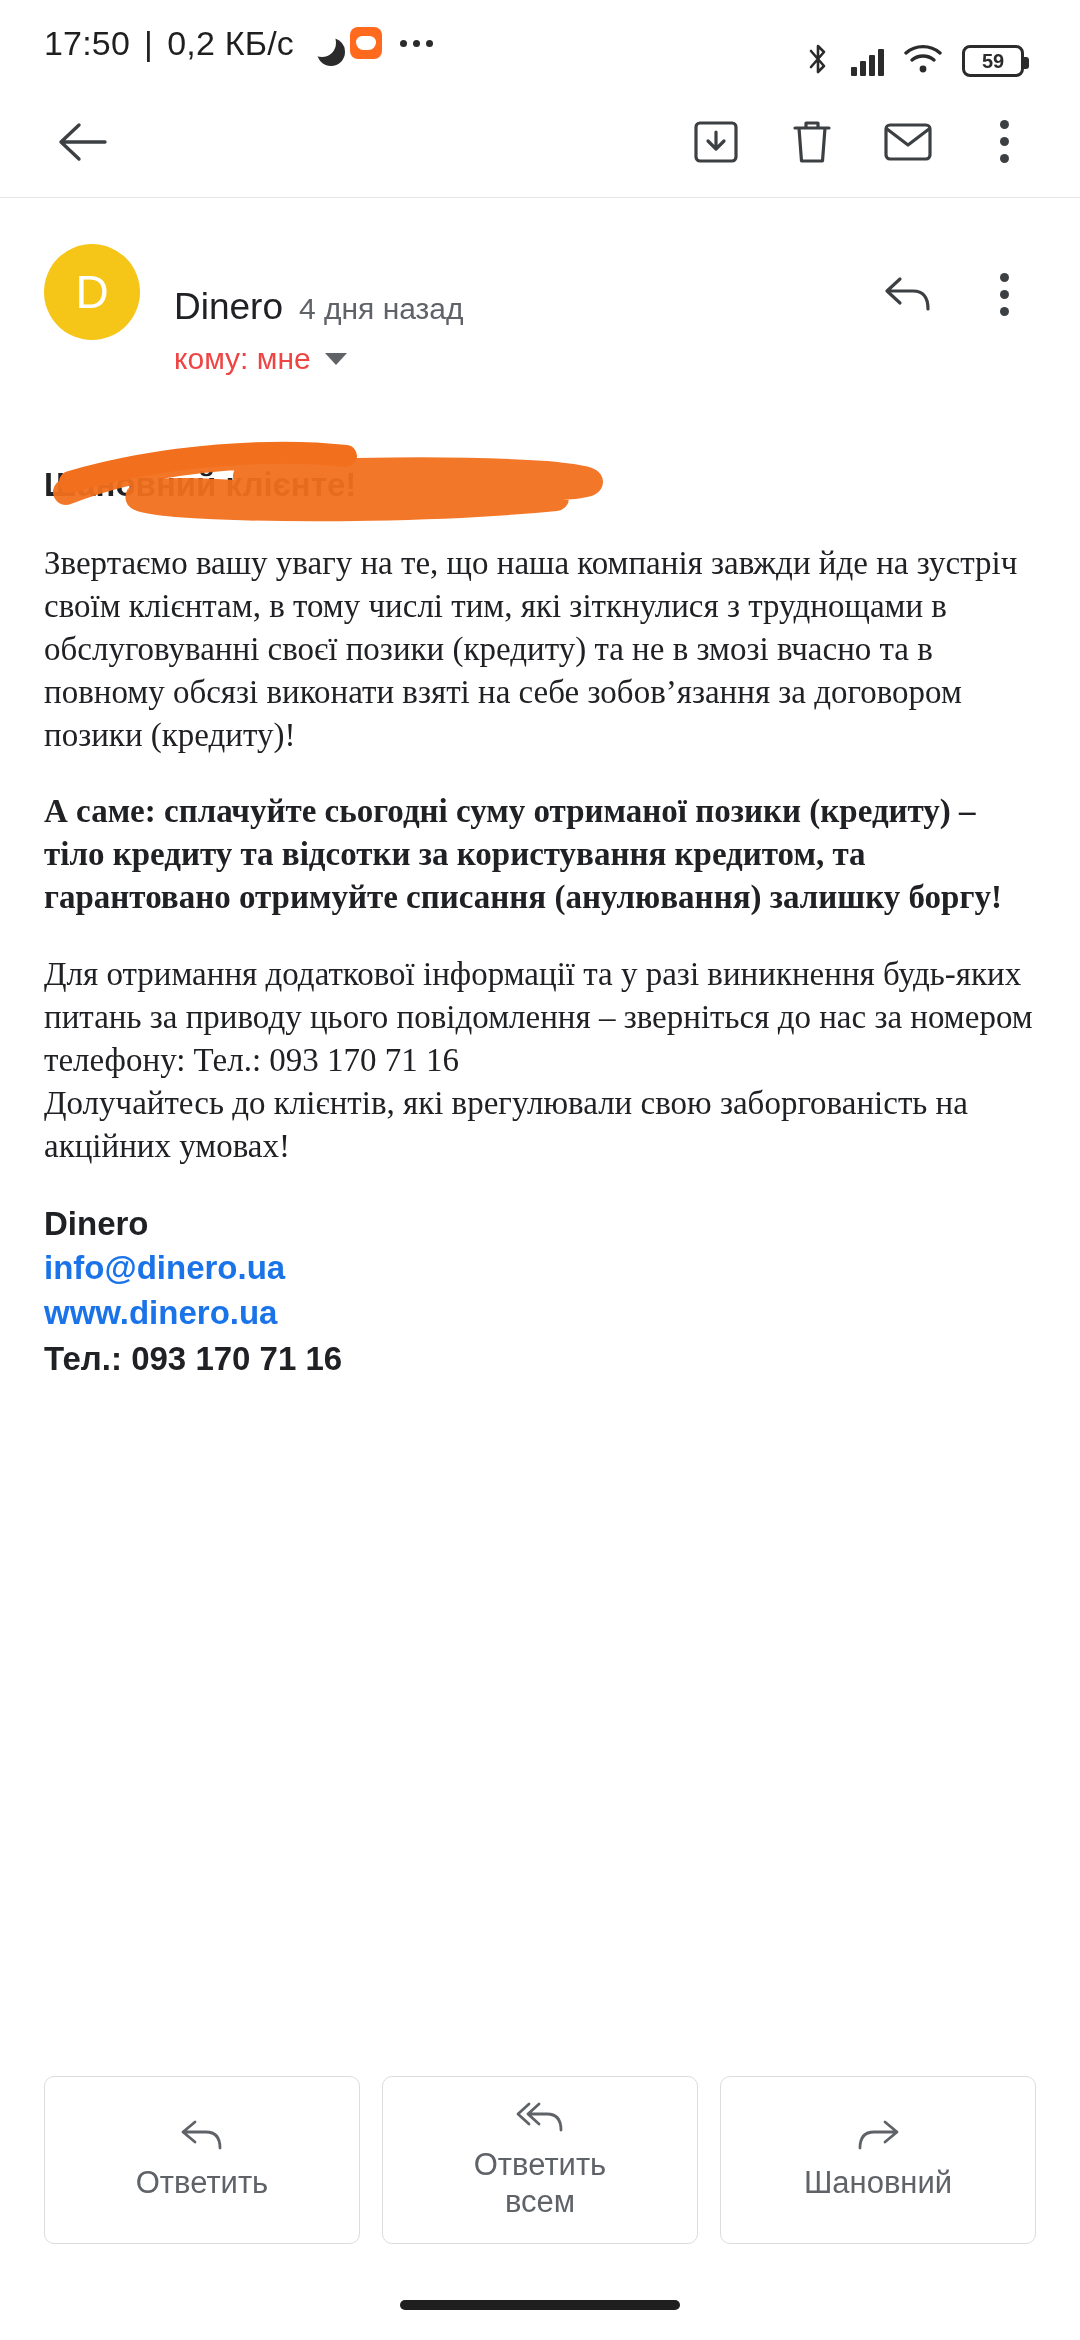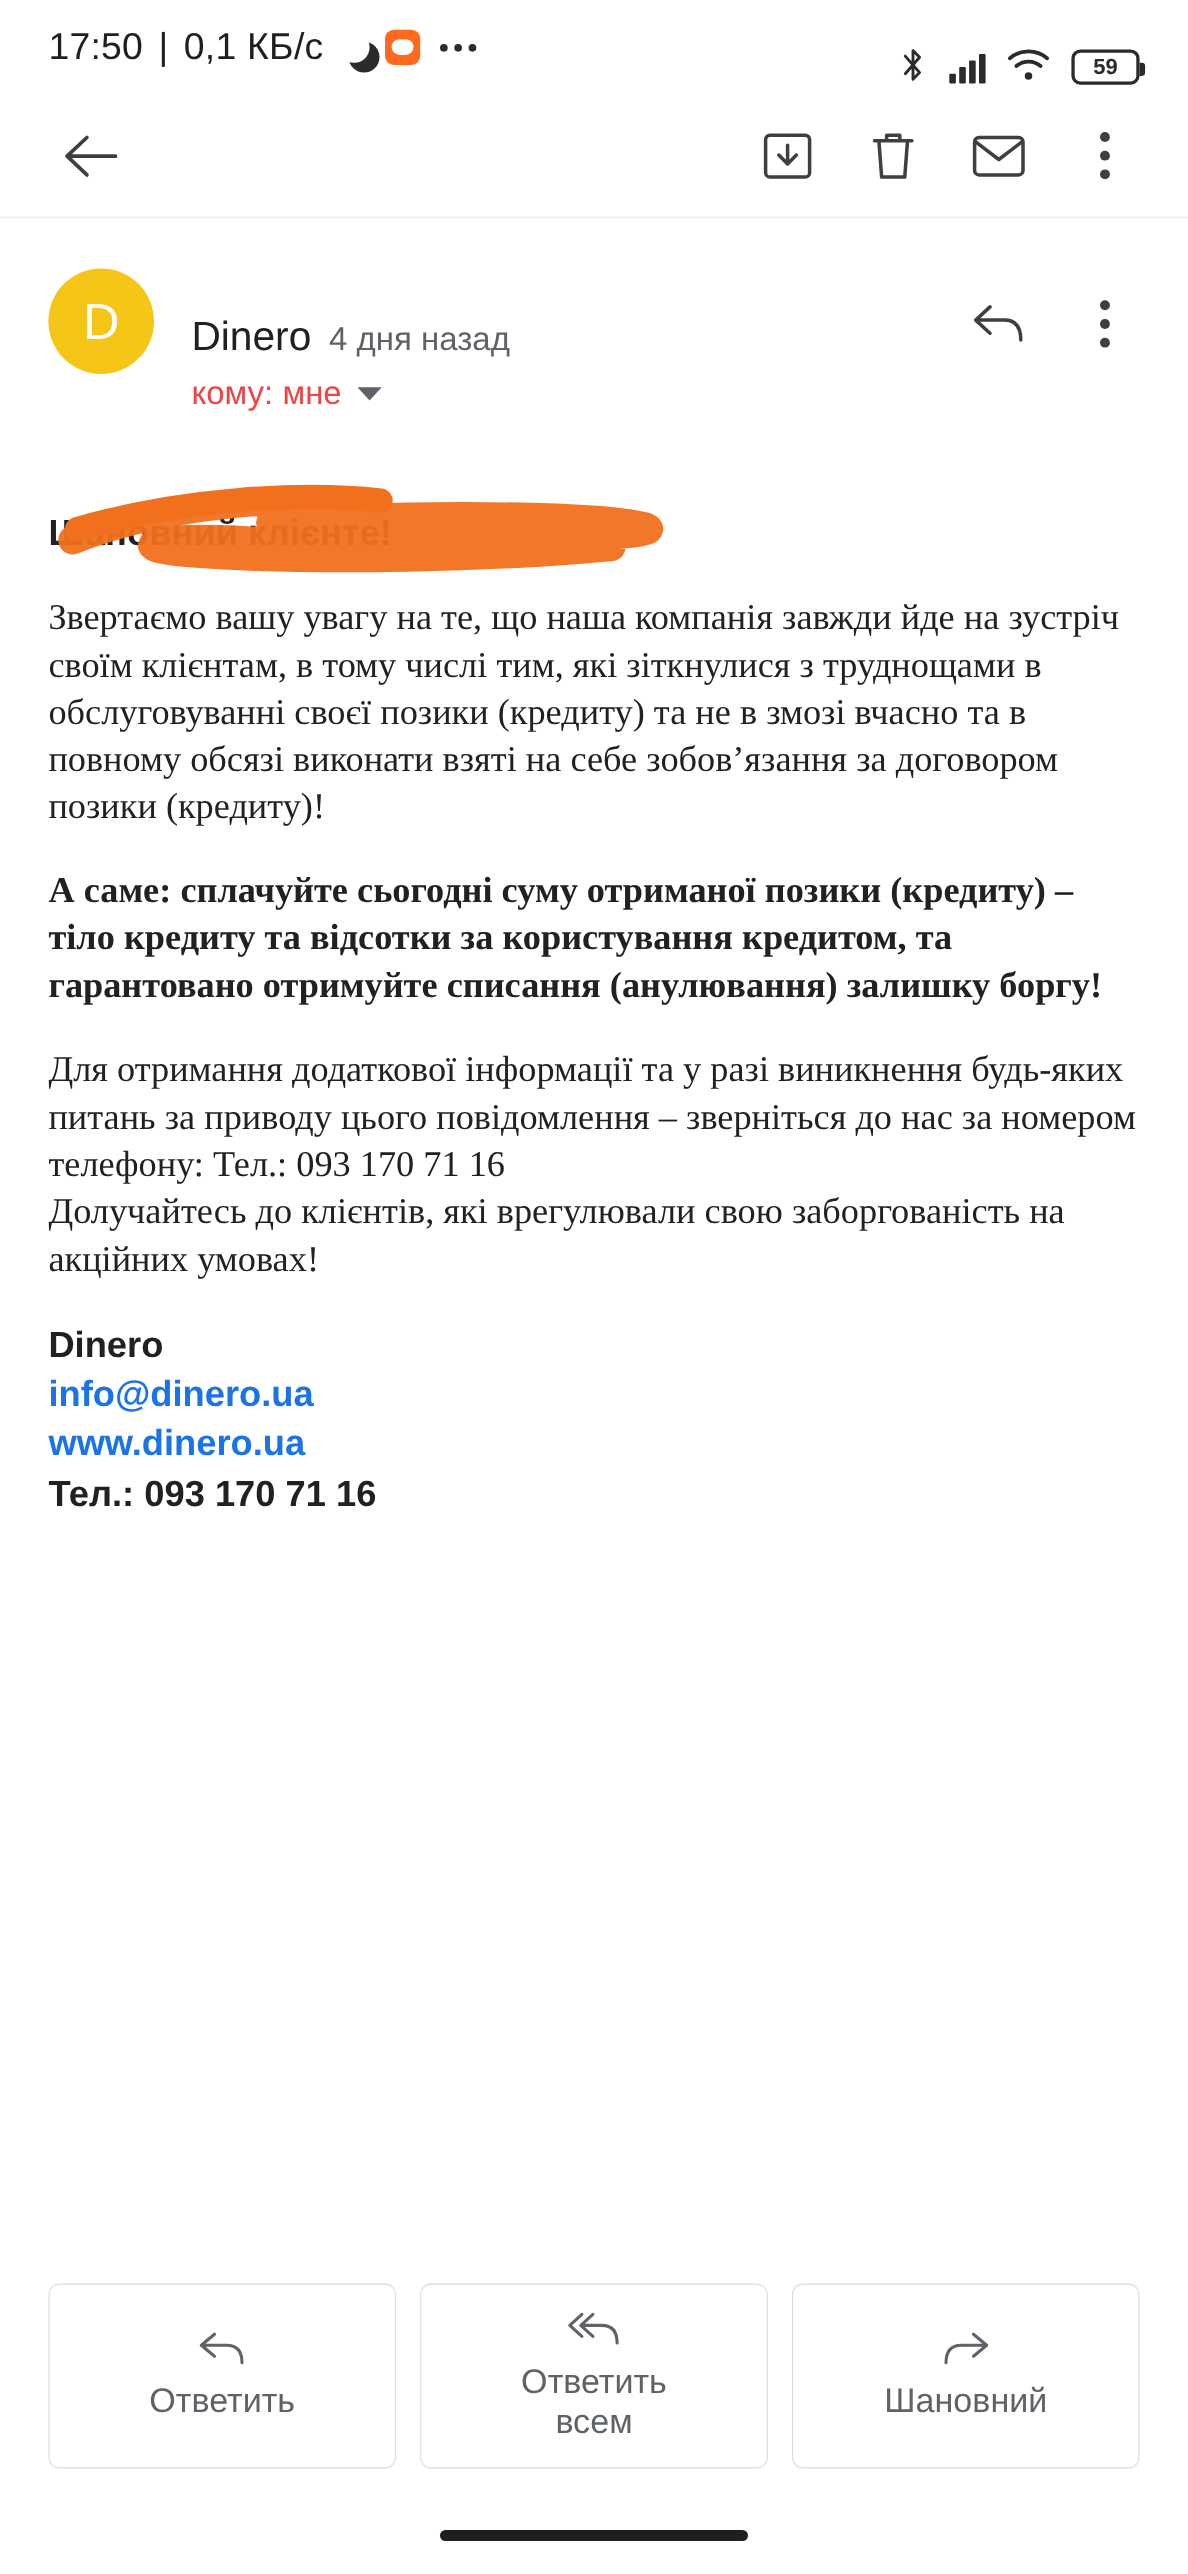--- a/index.html
+++ b/index.html
@@ -10,21 +10,21 @@
     font-family: "Liberation Sans", sans-serif;
     overflow: hidden;
   }
 
   
   .status-bar {
     height: 86px;
     display: flex;
     align-items: center;
     justify-content: space-between;
-    padding: 0 44px 0 44px;
+    padding: 0 56px 0 44px;
     color: #1f1f1f;
     gap: 11px;
   }
   .status-left {
     display: flex;
     align-items: center;
     gap: 14px;
     font-size: 34px;
     font-weight: 500;
     letter-spacing: 0.2px;
@@ -282,21 +282,21 @@
     background: #1f1f1f;
   }
 </style>
 </head>
 <body>
 
 <div class="status-bar">
   <div class="status-left">
     <span>17:50</span>
     <span class="sep">|</span>
-    <span>0,1 КБ/с</span>
+    <span>0,2 КБ/с</span>
     <span class="moon"></span>
     <span class="app-badge"></span>
     <span class="dots-h">
         <i></i>
         <i></i>
         <i></i>
       </span>
   </div>
   <div class="status-right">
     <span>

